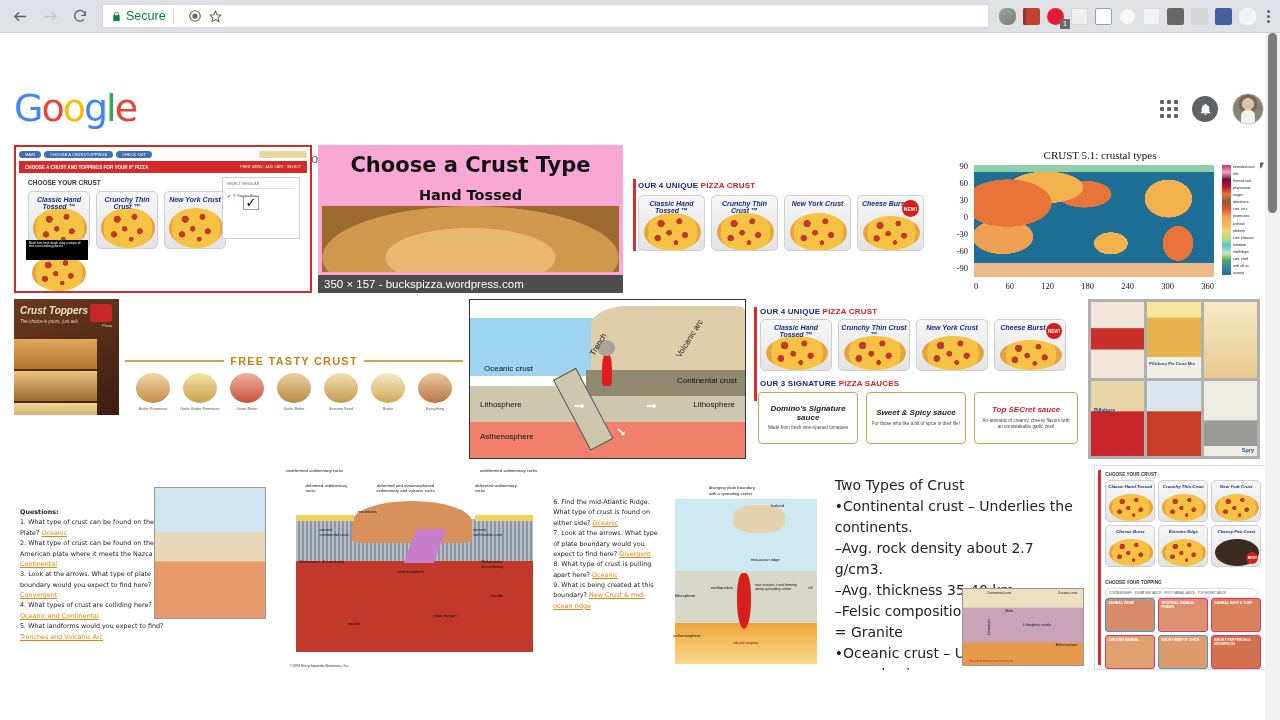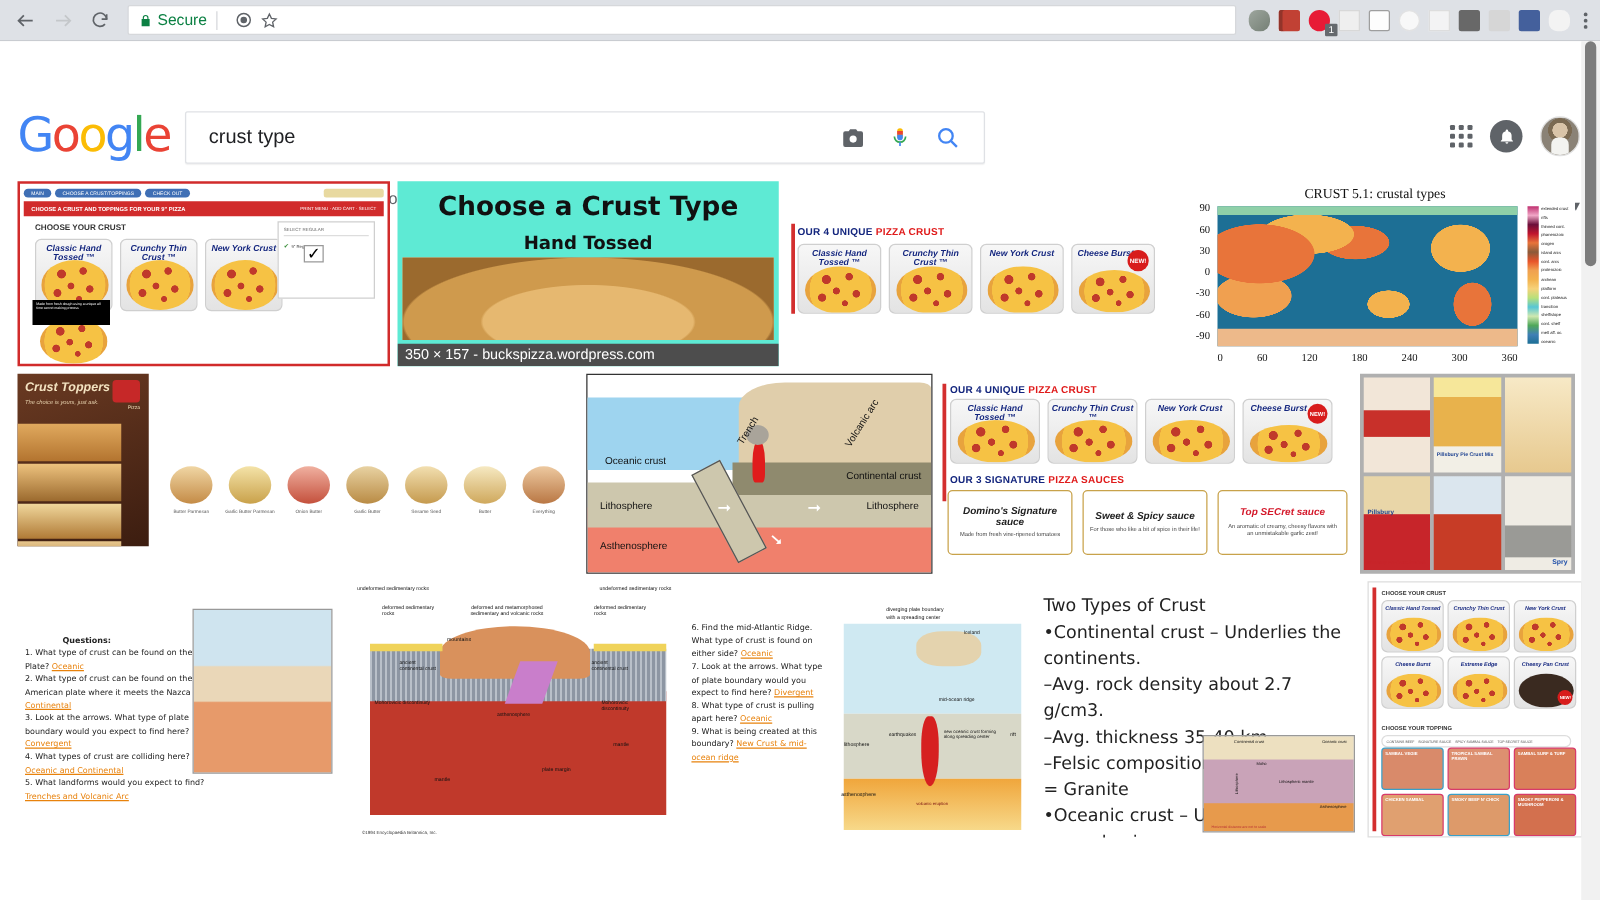--- a/index.html
+++ b/index.html
@@ -133,21 +133,21 @@
 
   .sauce-card { border: 1px solid #c8a24a; border-radius: 4px; background: #fff;
                 display: flex; flex-direction: column; align-items: center; justify-content: center; }
   .sauce-t { font-size: 8px; color: #202020; font-style: italic; font-weight: bold; text-align: center; line-height: 1.1; }
   .sauce-d { font-size: 4.6px; color: #444; text-align: center; line-height: 1.25; margin-top: 3px; padding: 0 5px; }
 
   .txt-slide { font-size: 14px; color: #222; line-height: 1.5; font-family: "DejaVu Sans", sans-serif; }
 
   .q-slide { font-size: 6.4px; color: #222; line-height: 1.62; font-family: "DejaVu Sans", sans-serif; }
   .ans { color: #e8820c; text-decoration: underline; }
-  .q-title { font-weight: bold; margin-left: 30px; }
+  .q-title { font-weight: bold; }
 
   
   .scrollbar { position: absolute; right: 0; top: 33px; width: 15px; height: 687px; background: #f1f1f1; }
   .thumb { position: absolute; top: 0; left: 3px; width: 9px; height: 180px; background: #7c7c7c; border-radius: 5px; }
 
   .lbl { position: absolute; font-size: 8px; color: #111; }
 </style>
 </head>
 <body>
 
@@ -210,44 +210,20 @@
         <i></i>
       </span>
   </div>
 </div>
 
 <div class="page">
 
   <div class="gheader">
     <div class="logo"><span class="b1">G</span><span class="r1">o</span><span class="y1">o</span><span class="b2">g</span><span class="g1">l</span><span class="r2">e</span></div>
 
-    <div class="searchbox">
-      <input value="crust type" style="">
-      <span class="sb-ico">
-        <svg width="19" height="19" viewBox="0 0 24 24" fill="#5f6368">
-            <path d="M9 3l-1.5 2H4a2 2 0 0 0-2 2v12a2 2 0 0 0 2 2h16a2 2 0 0 0 2-2V7a2 2 0 0 0-2-2h-3.5L15 3H9z"></path>
-            <circle cx="12" cy="13" r="3.6" fill="#fff"></circle>
-          </svg>
-      </span>
-      <span class="sb-ico">
-        <svg width="18" height="20" viewBox="0 0 24 24">
-            <rect x="9" y="2" width="6" height="12" rx="3" fill="#fbbc05"></rect>
-            <path d="M9 5h6v4H9z" fill="#ea4335"></path>
-            <path d="M9 9h6v3a3 3 0 0 1-6 0z" fill="#4285f4"></path>
-            <path d="M6 11a6 6 0 0 0 12 0" fill="none" stroke="#34a853" stroke-width="1.8"></path>
-            <path d="M12 17v4" stroke="#4285f4" stroke-width="1.8"></path>
-          </svg>
-      </span>
-      <span class="sb-ico">
-        <svg width="20" height="20" viewBox="0 0 24 24" fill="none" stroke="#4285f4" stroke-width="2.2">
-            <circle cx="10.5" cy="10.5" r="6.5"></circle>
-            <path d="M15.5 15.5L21 21"></path>
-          </svg>
-      </span>
-    </div>
 
     <div class="tabs">
       <div class="tab">All</div>
       <div class="tab active">Images</div>
       <div class="tab">Videos</div>
       <div class="tab">News</div>
       <div class="tab">Maps</div>
       <div class="tab">More</div>
     </div>
     <div class="tools">
@@ -318,21 +294,21 @@
         <div style="position:absolute;right:10px;top:30px;width:78px;height:62px;border:1px solid #cfcfcf;background:#fff;padding:4px;">
           <div style="font-size:3.6px;color:#666;border-bottom:1px solid #ddd;padding-bottom:2px;">SELECT REGULAR</div>
           <div style="display:flex;align-items:center;gap:2px;margin-top:4px;">
             <span style="color:#3a8f3a;font-size:5px;">✔</span>
             <span style="font-size:3.4px;color:#444;">9" Regular Pizza</span>
           </div>
           <div style="position:absolute;left:20px;top:18px;width:16px;height:14px;border:1px solid #999;background:#fff;font-size:13px;line-height:12px;text-align:center;">✓</div>
         </div>
       </div>
 
-      <div class="cell" style="width:305px;height:148px;background:#5eead4;">
+      <div class="cell" style="width:305px;height:148px;background:#f9a8d4;">
         <div style="text-align:center;font-size:21px;font-weight:bold;color:#111;margin-top:8px;font-family:'DejaVu Sans',sans-serif;">Choose a Crust Type</div>
         <div style="display:flex;gap:4px;margin-top:10px;padding:0 4px;">
           <div style="flex:1;">
             <div style="font-size:14.5px;font-weight:bold;color:#111;text-align:center;font-family:'DejaVu Sans',sans-serif;">Hand Tossed</div>
             <div style="height:66px;margin-top:3px;background:radial-gradient(ellipse at 50% 78%,#e6b870 0 40%,#cf9a4d 41% 70%,#9b6a2e 71% 100%),linear-gradient(#f3dcb0,#e0bd82);"></div>
           </div>
         </div>
         <div class="hover-cap">350 × 157 - buckspizza.wordpress.com</div>
       </div>
 
@@ -414,32 +390,37 @@
               <span>melt aff. oc.</span>
               <span>oceanic</span>
             </div>
           </div>
         </div>
       </div>
     </div>
 
     <div class="row" style="height:160px;">
 
-      <div class="cell" style="width:105px;height:138px;background:linear-gradient(160deg,#6a3a22,#3c1d10);position:relative;text-align:right;">
+      <div class="cell" style="width:105px;height:116px;background:linear-gradient(160deg,#6a3a22,#3c1d10);position:relative;text-align:right;">
         <div style="position:absolute;left:6px;top:6px;color:#f3e2c0;font-size:10px;font-style:italic;font-weight:bold;">Crust Toppers</div>
         <div style="position:absolute;left:6px;top:20px;color:#e7d2ae;font-size:4.6px;font-style:italic;">The choice is yours, just ask.</div>
         <div style="position:absolute;right:7px;top:5px;width:22px;height:18px;background:#c62828;border-radius:3px;"></div>
         <div style="position:absolute;right:7px;top:24px;color:#f0ddb8;font-size:4px;">Pizza</div>
         <div style="position:absolute;left:0;right:22px;top:40px;height:30px;background:linear-gradient(#e0a95e,#b3742f);"></div>
         <div style="position:absolute;left:0;right:22px;top:72px;height:30px;background:linear-gradient(#edc27e,#9b6a2e);"></div>
         <div style="position:absolute;left:0;right:22px;top:104px;height:28px;background:linear-gradient(#f0d79c,#b07a36);"></div>
         <div style="position:absolute;left:0;right:22px;top:134px;height:26px;background:linear-gradient(#e8c78d,#8e5f2a);"></div>
       </div>
 
       <div class="cell" style="width:338px;height:160px;background:#fff;">
+        <div style="position:absolute;left:0;right:0;top:56px;display:flex;align-items:center;gap:6px;">
+          <span style="flex:1;height:2px;background:#e0a040;"></span>
+          <span style="font-size:11px;font-weight:bold;color:#c8821c;letter-spacing:1.2px;">FREE TASTY CRUST</span>
+          <span style="flex:1;height:2px;background:#e0a040;"></span>
+        </div>
         <div style="position:absolute;left:6px;right:6px;top:74px;display:flex;justify-content:space-between;">
           <div style="text-align:center;width:44px;">
               <div class="pizza" style="width:34px;height:30px;margin:0 auto;background:linear-gradient(#f0d6a4,#c48b46);"></div>
               <div style="font-size:3.8px;color:#555;margin-top:4px;">Butter Parmesan</div>
             </div>
           <div style="text-align:center;width:44px;">
               <div class="pizza" style="width:34px;height:30px;margin:0 auto;background:linear-gradient(#f4e3a8,#c9a14a);"></div>
               <div style="font-size:3.8px;color:#555;margin-top:4px;">Garlic Butter Parmesan</div>
             </div>
           <div style="text-align:center;width:44px;">

